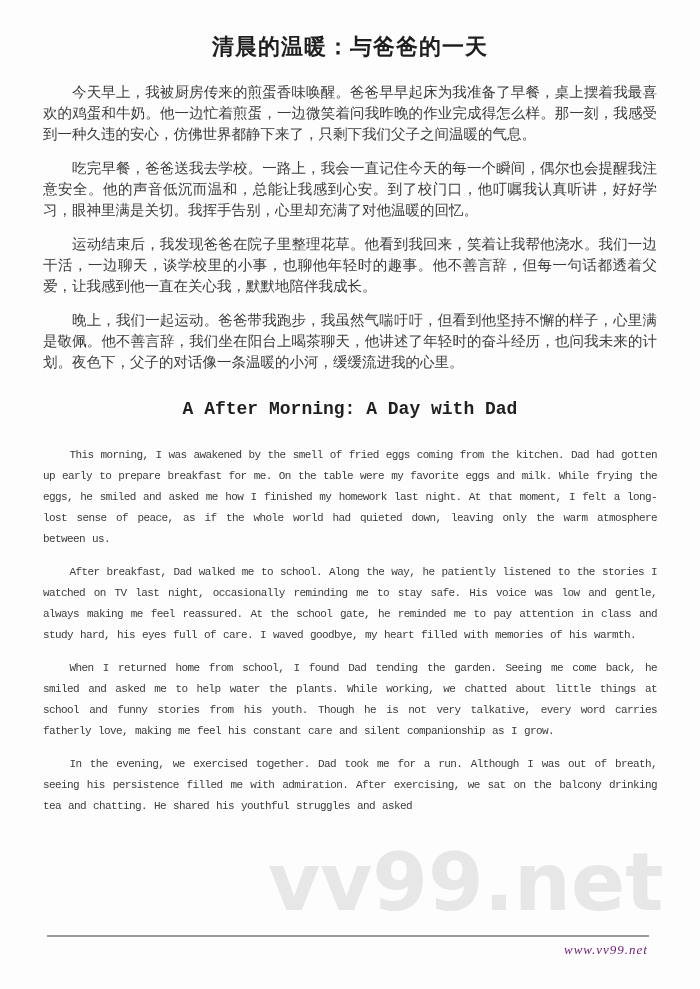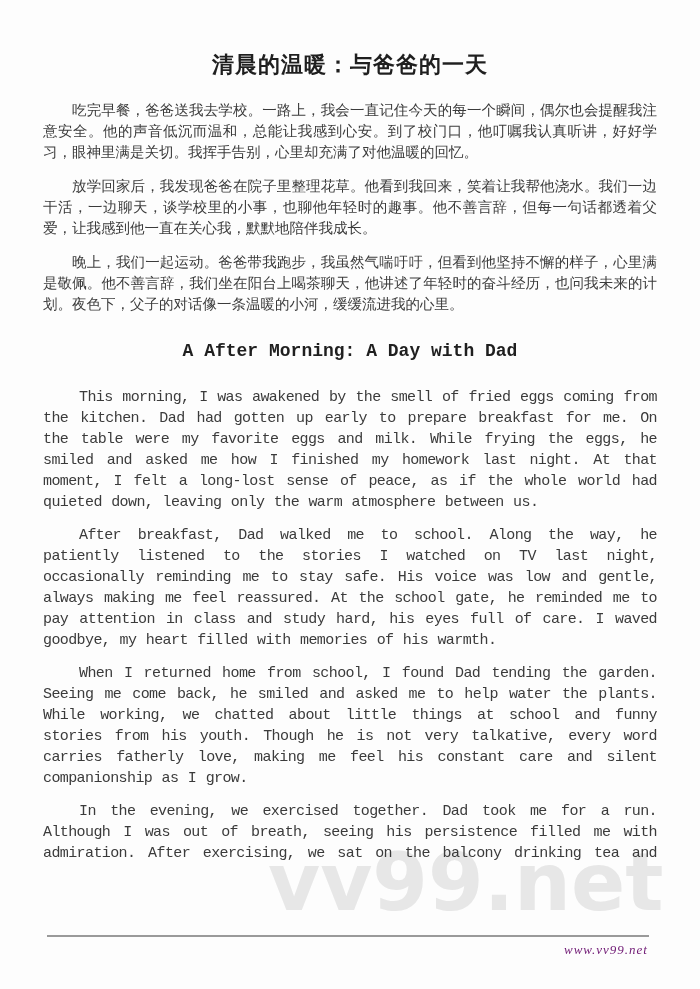--- a/index.html
+++ b/index.html
@@ -8,21 +8,21 @@
     width: 700px;
     height: 989px;
     margin: 0 auto;
     background: #fdfdfd;
     overflow: hidden;
     box-sizing: border-box;
   }
   .content {
     position: relative;
     z-index: 1;
-    padding: 50px 43px 0 43px;
+    padding: 32px 43px 0 43px;
   }
   .cn-title {
     margin: 0 0 20px 0;
     font-family: "Liberation Serif", serif;
     font-weight: bold;
     font-size: 22px;
     line-height: 30px;
     text-align: center;
     color: #1f1f1f;
     letter-spacing: 1px;
@@ -41,21 +41,21 @@
     font-family: "Liberation Mono", "DejaVu Sans Mono", monospace;
     font-weight: bold;
     font-size: 18px;
     line-height: 24px;
     text-align: center;
     color: #1f1f1f;
   }
   .en-para {
     margin: 0 0 12px 0;
     font-family: "Liberation Mono", "DejaVu Sans Mono", monospace;
-    font-size: 15px;
+    font-size: 11px;
     letter-spacing: -0.6px;
     line-height: 21px;
     text-align: justify;
     text-indent: 4ch;
     color: #3b3b3b;
     word-spacing: 1px;
   }
   .en-para-cutoff {
     margin-bottom: 0;
     max-height: 64px;
@@ -99,22 +99,23 @@
 <body>
 
 <div class="page">
 
   <div class="watermark">vv99.net</div>
 
   <div class="content">
 
     <h1 class="cn-title">清晨的温暖：与爸爸的一天</h1>
 
+    <p class="cn-para">今天早上，我被厨房传来的煎蛋香味唤醒。爸爸早早起床为我准备了早餐，桌上摆着我最喜欢的鸡蛋和牛奶。他一边忙着煎蛋，一边微笑着问我昨晚的作业完成得怎么样。那一刻，我感受到一种久违的安心，仿佛世界都静下来了，只剩下我们父子之间温暖的气息。</p>
     <p class="cn-para">吃完早餐，爸爸送我去学校。一路上，我会一直记住今天的每一个瞬间，偶尔也会提醒我注意安全。他的声音低沉而温和，总能让我感到心安。到了校门口，他叮嘱我认真听讲，好好学习，眼神里满是关切。我挥手告别，心里却充满了对他温暖的回忆。</p>
-    <p class="cn-para">放学回家后，我发现爸爸在院子里整理花草。他看到我回来，笑着让我帮他浇水。我们一边干活，一边聊天，谈学校里的小事，也聊他年轻时的趣事。他不善言辞，但每一句话都透着父爱，让我感到他一直在关心我，默默地陪伴我成长。</p>
+    <p class="cn-para">运动结束后，我发现爸爸在院子里整理花草。他看到我回来，笑着让我帮他浇水。我们一边干活，一边聊天，谈学校里的小事，也聊他年轻时的趣事。他不善言辞，但每一句话都透着父爱，让我感到他一直在关心我，默默地陪伴我成长。</p>
     <p class="cn-para">晚上，我们一起运动。爸爸带我跑步，我虽然气喘吁吁，但看到他坚持不懈的样子，心里满是敬佩。他不善言辞，我们坐在阳台上喝茶聊天，他讲述了年轻时的奋斗经历，也问我未来的计划。夜色下，父子的对话像一条温暖的小河，缓缓流进我的心里。</p>
 
     <h2 class="en-title">A After Morning: A Day with Dad</h2>
 
     <p class="en-para">This morning, I was awakened by the smell of fried eggs coming from the kitchen. Dad had gotten up early to prepare breakfast for me. On the table were my favorite eggs and milk. While frying the eggs, he smiled and asked me how I finished my homework last night. At that moment, I felt a long-lost sense of peace, as if the whole world had quieted down, leaving only the warm atmosphere between us.</p>
     <p class="en-para">After breakfast, Dad walked me to school. Along the way, he patiently listened to the stories I watched on TV last night, occasionally reminding me to stay safe. His voice was low and gentle, always making me feel reassured. At the school gate, he reminded me to pay attention in class and study hard, his eyes full of care. I waved goodbye, my heart filled with memories of his warmth.</p>
     <p class="en-para">When I returned home from school, I found Dad tending the garden. Seeing me come back, he smiled and asked me to help water the plants. While working, we chatted about little things at school and funny stories from his youth. Though he is not very talkative, every word carries fatherly love, making me feel his constant care and silent companionship as I grow.</p>
     <p class="en-para en-para-cutoff">In the evening, we exercised together. Dad took me for a run. Although I was out of breath, seeing his persistence filled me with admiration. After exercising, we sat on the balcony drinking tea and chatting. He shared his youthful struggles and asked</p>
 
   </div>

